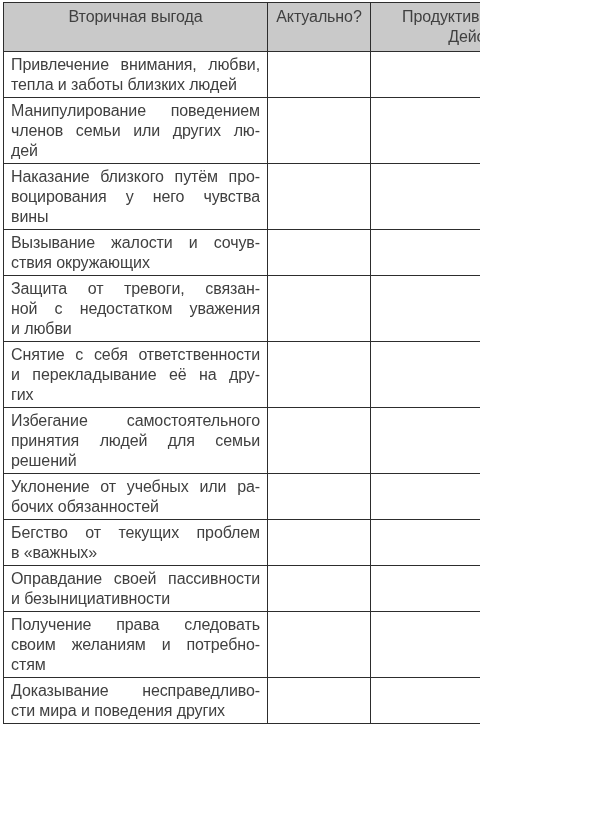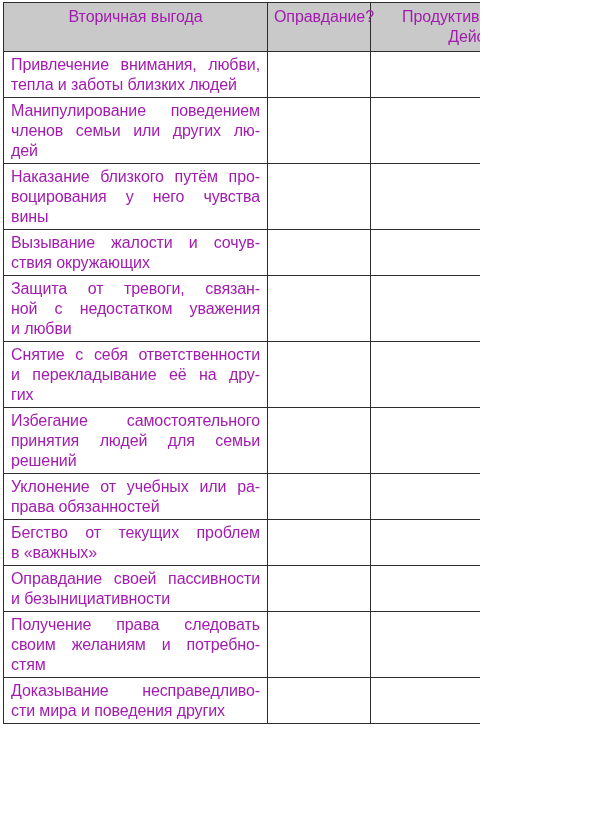--- a/index.html
+++ b/index.html
@@ -7,21 +7,21 @@
     padding: 0;
     background: #ffffff;
   }
   .page {
     position: relative;
     width: 480px;
     height: 815px;
     background: #ffffff;
     overflow: hidden;
     font-family: "Liberation Sans", "DejaVu Sans", sans-serif;
-    color: #a21caf;
+    color: #404040;
   }
   table.worksheet {
     border-collapse: collapse;
     table-layout: fixed;
     width: 592px;
     margin: 2px 0 0 3px;
   }
   table.worksheet col.c-benefit    { width: 264px; }
   table.worksheet col.c-actual     { width: 103px; }
   table.worksheet col.c-productive { width: 225px; }
@@ -64,21 +64,21 @@
 <div class="page">
   <table class="worksheet">
     <colgroup>
       <col class="c-benefit">
       <col class="c-actual">
       <col class="c-productive">
     </colgroup>
     <thead>
       <tr>
         <th>Вторичная выгода</th>
-        <th>Оправдание?</th>
+        <th>Актуально?</th>
         <th>Продуктивный способ Действий</th>
       </tr>
     </thead>
     <tbody>
         <tr>
           <td class="benefit-cell">
             <div class="jline">Привлечение внимания, любви,</div>
             <div class="jline last">тепла и заботы близких людей</div>
           </td>
           <td class="actual-cell"></td>
@@ -133,21 +133,21 @@
             <div class="jline">Избегание самостоятельного</div>
             <div class="jline">принятия людей для семьи</div>
             <div class="jline last">решений</div>
           </td>
           <td class="actual-cell"></td>
           <td class="productive-cell"></td>
         </tr>
         <tr>
           <td class="benefit-cell">
             <div class="jline">Уклонение от учебных или ра-</div>
-            <div class="jline last">права обязанностей</div>
+            <div class="jline last">бочих обязанностей</div>
           </td>
           <td class="actual-cell"></td>
           <td class="productive-cell"></td>
         </tr>
         <tr>
           <td class="benefit-cell">
             <div class="jline">Бегство от текущих проблем</div>
             <div class="jline last">в «важных»</div>
           </td>
           <td class="actual-cell"></td>

